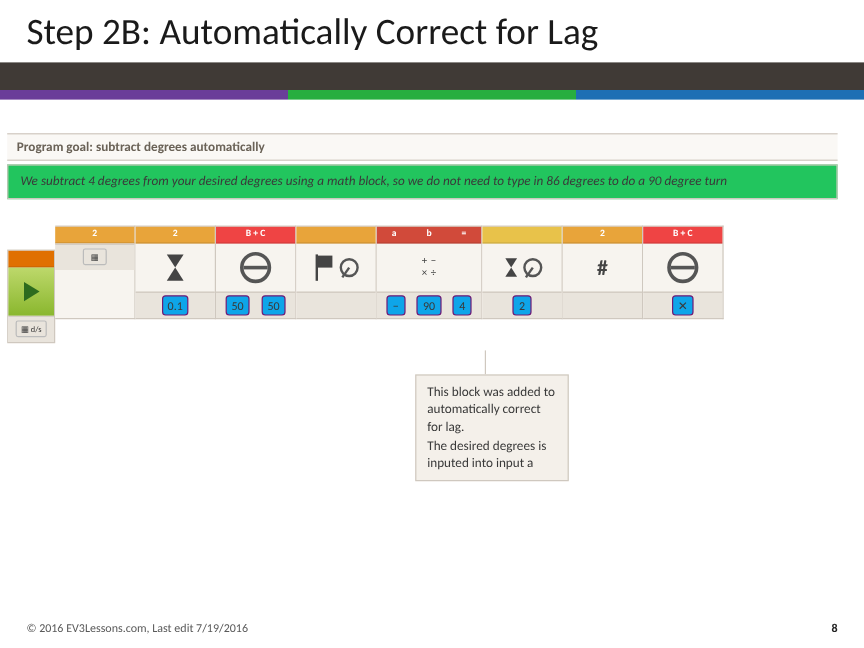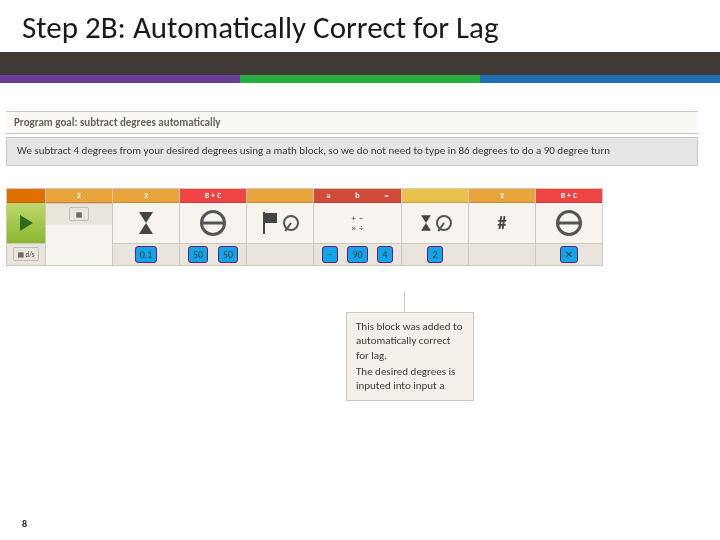--- a/index.html
+++ b/index.html
@@ -36,22 +36,23 @@
     color: #6a6257;
     background: #faf8f5;
     margin-bottom: 3px;
   }
   .explain {
     border: 1px solid #cfc8bf;
     border-top: 1px solid #cfc8bf;
     padding: 6px 10px;
     font-size: 11px;
     color: #3a3a3a;
-    background: #e5e5e5;
+    background: #22c55e;
     line-height: 1.35;
+    font-style: italic;
   }
 
   .blocks-row {
     display: flex;
     align-items: stretch;
     margin-top: 22px;
     gap: 0;
   }
   .block {
     position: relative;
@@ -85,21 +86,21 @@
     height: 22px;
     background: #e9e4dc;
     border-top: 1px solid #cfc8bf;
     display: flex;
     align-items: center;
     justify-content: space-around;
     font-size: 8px;
     color: #3a3a3a;
     padding: 0 3px;
   }
-  .block.start { width: 40px; }
+  .block.start { width: 40px; margin-top: 20px; }
   .block.start .tab { background: #e07000; }
   .block.start .body {
     background: linear-gradient(#bdd86b,#8ab72e);
   }
   .play-triangle {
     width: 0; height: 0;
     border-left: 13px solid #2d6b1e;
     border-top: 8px solid transparent;
     border-bottom: 8px solid transparent;
   }
@@ -308,14 +309,15 @@
   </div>
 </div>
 
 <div class="callout-line"></div>
 <div class="callout">
   <p>This block was added to automatically correct for lag.</p>
   <p>The desired degrees is inputed into input a</p>
 </div>
 
 <div class="footer">
+  <span>© 2016 EV3Lessons.com, Last edit 7/19/2016</span>
   <span class="pg">8</span>
 </div>
 
 </body></html>

